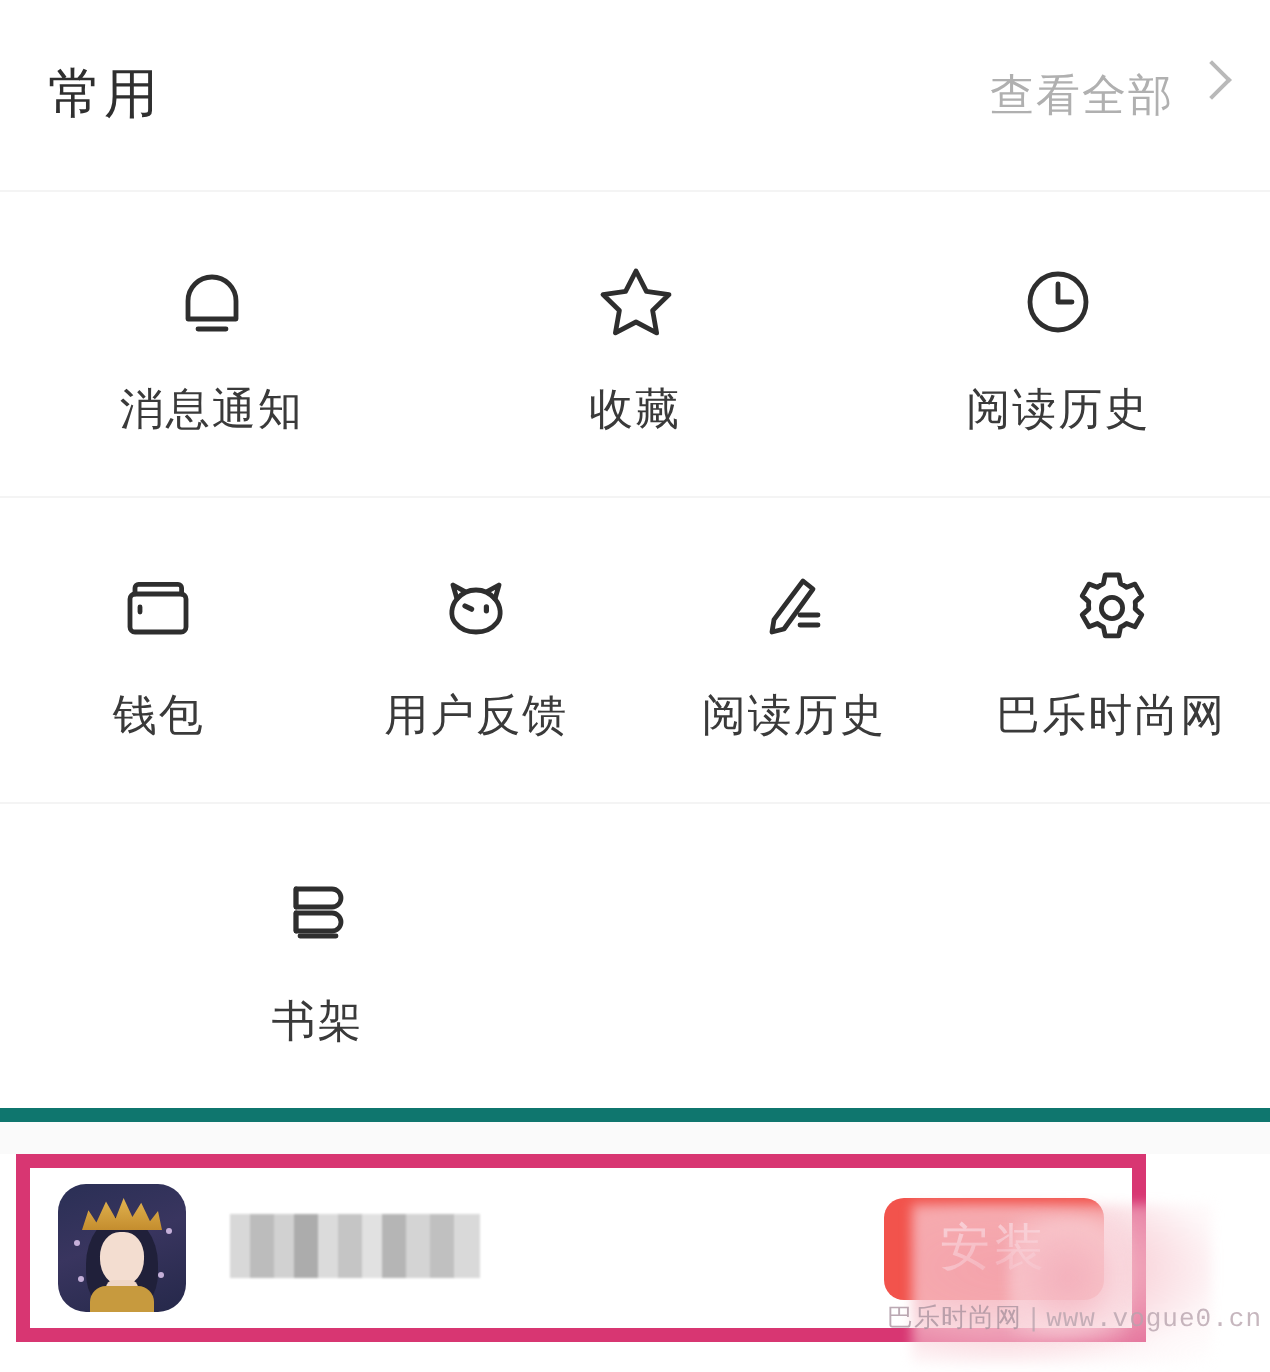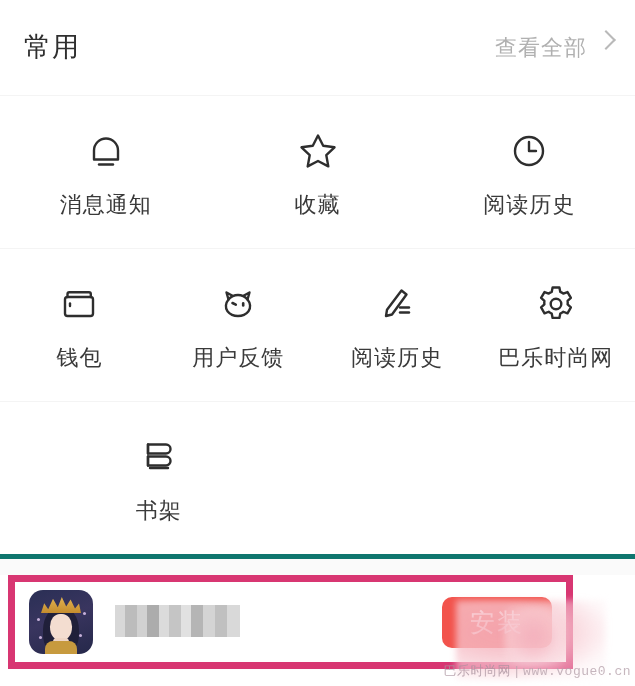--- a/index.html
+++ b/index.html
@@ -54,21 +54,21 @@
   
   .grid-section {
     background: #fff;
   }
   .grid-row {
     display: flex;
     height: 152px;
     border-bottom: 1px solid #f4f4f4;
   }
   .grid-row:last-child {
-    border-bottom: 5px solid #0f766e;
+    border-bottom: 7px solid #0f766e;
     font-family: Liberation Serif, serif;
   }
   .grid-cell {
     flex: 1 1 25%;
     display: flex;
     flex-direction: column;
     align-items: center;
     justify-content: center;
     gap: 20px;
     cursor: pointer;
@@ -225,21 +225,21 @@
     height: 62px;
     background: radial-gradient(ellipse at 50% 50%, rgba(243,178,190,.9) 0%, rgba(250,220,226,.5) 60%, rgba(255,255,255,0) 100%);
     filter: blur(3px);
     pointer-events: none;
   }
 
   
   .watermark {
     position: absolute;
     right: 4px;
-    bottom: 6px;
+    bottom: 18px;
     font-size: 13px;
     color: #b7a3ad;
     letter-spacing: .5px;
     opacity: .78;
     font-family: "Liberation Sans", "DejaVu Sans", sans-serif;
     white-space: nowrap;
     pointer-events: none;
   }
   .watermark .wm-cn { color: #a9929e; }
   .watermark .wm-url { font-family: "Liberation Mono", "DejaVu Sans Mono", monospace; }

